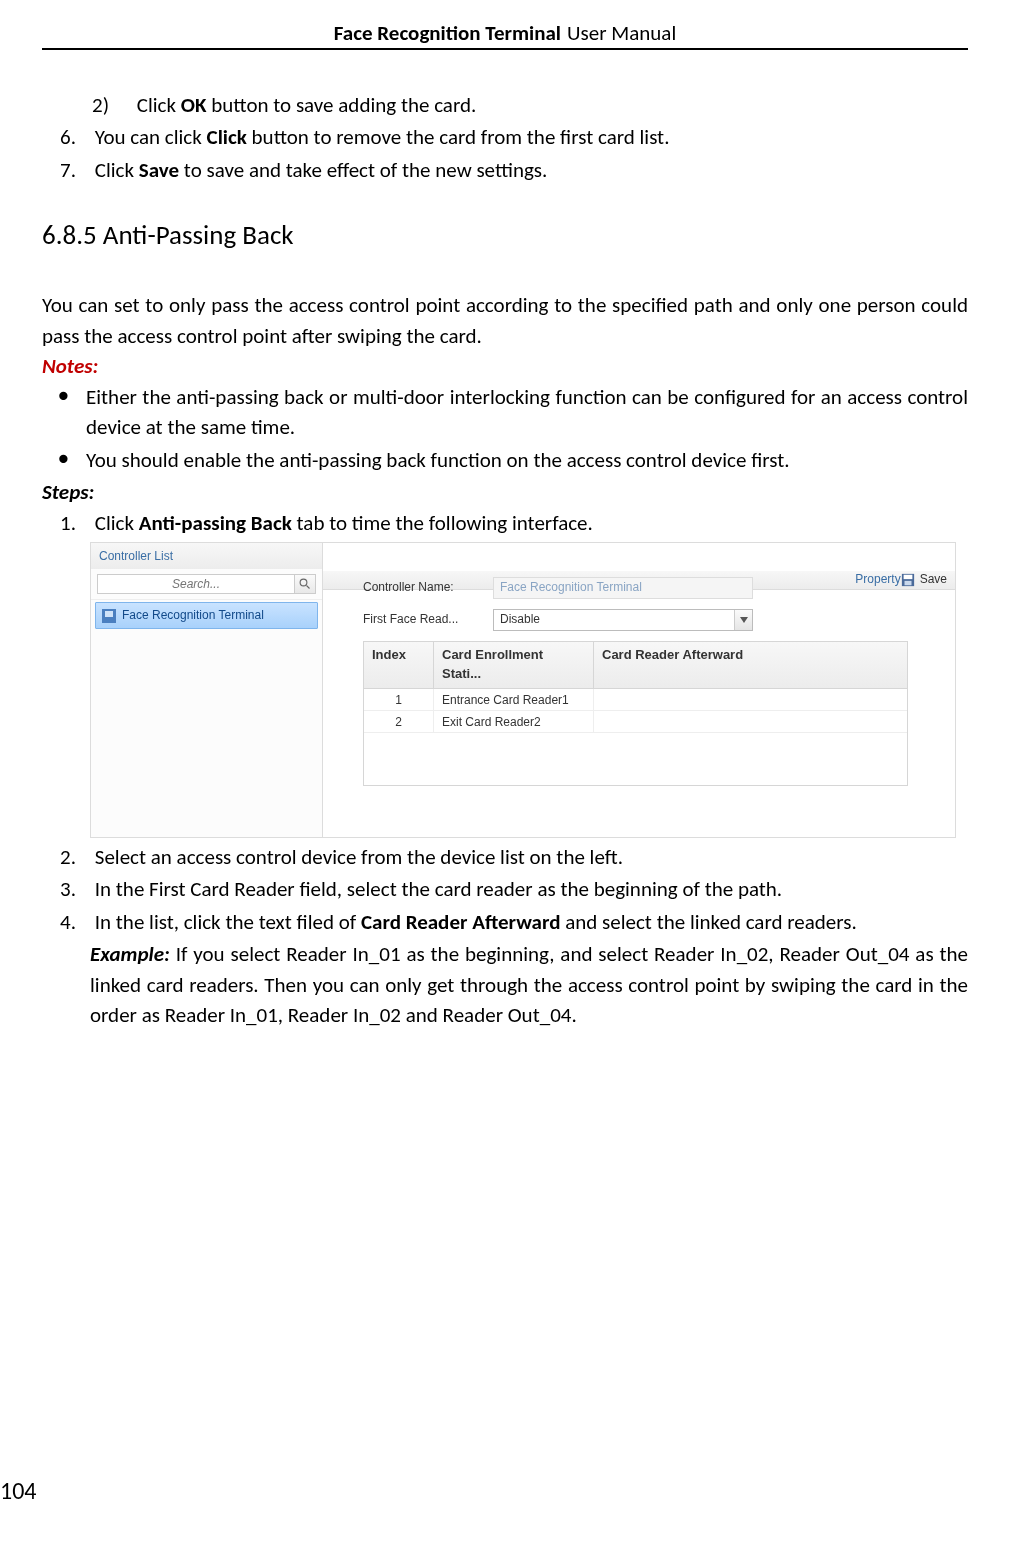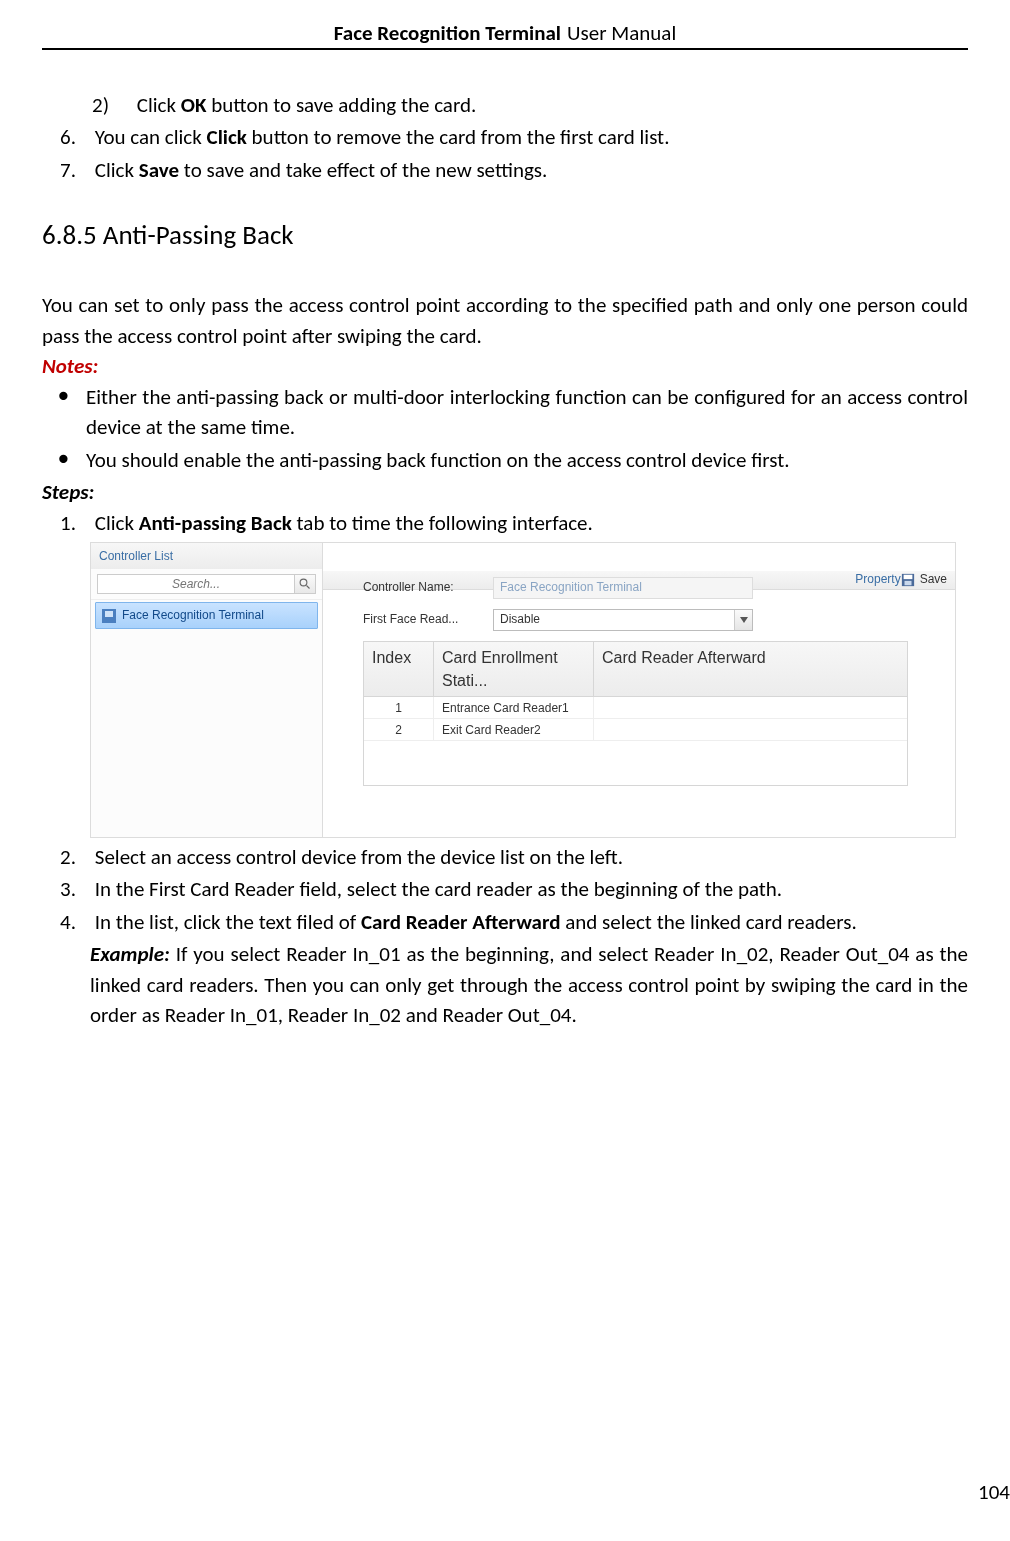--- a/index.html
+++ b/index.html
@@ -157,38 +157,39 @@
     .grid {
       border: 1px solid #d6d6d6;
       width: 545px;
       height: 145px;
       background: #fff;
     }
     .grid-head {
       display: flex;
       background: linear-gradient(#f7f7f7, #ececec);
       border-bottom: 1px solid #d6d6d6;
-      font-size: 16px;
+      font-size: 13px;
+      font-weight: bold;
     }
     .gh { padding: 4px 8px; border-right: 1px solid #d6d6d6; }
     .gh.c1 { width: 70px; }
     .gh.c2 { width: 160px; }
     .gh.c3 { flex: 1; border-right: none; }
     .grid-row { display: flex; border-bottom: 1px solid #eee; height: 22px; }
     .gc { padding: 3px 8px; border-right: 1px solid #eee; font-size: 12px; }
     .gc.c1 { width: 70px; text-align: center; }
     .gc.c2 { width: 160px; }
     .gc.c3 { flex: 1; border-right: none; }
     .page-num {
       position: absolute;
       bottom: 36px;
       width: 100%;
       left: 0;
-      text-align: right;
-      font-size: 21px;
+      text-align: left;
+      font-size: 24px;
       margin-top: 46px;
     }
   </style>
 </head>
 <body>
 
 <div class="header-bar">
   <span class="header-title">Face Recognition Terminal</span>
   <span class="header-sub">User Manual</span>
 </div>

